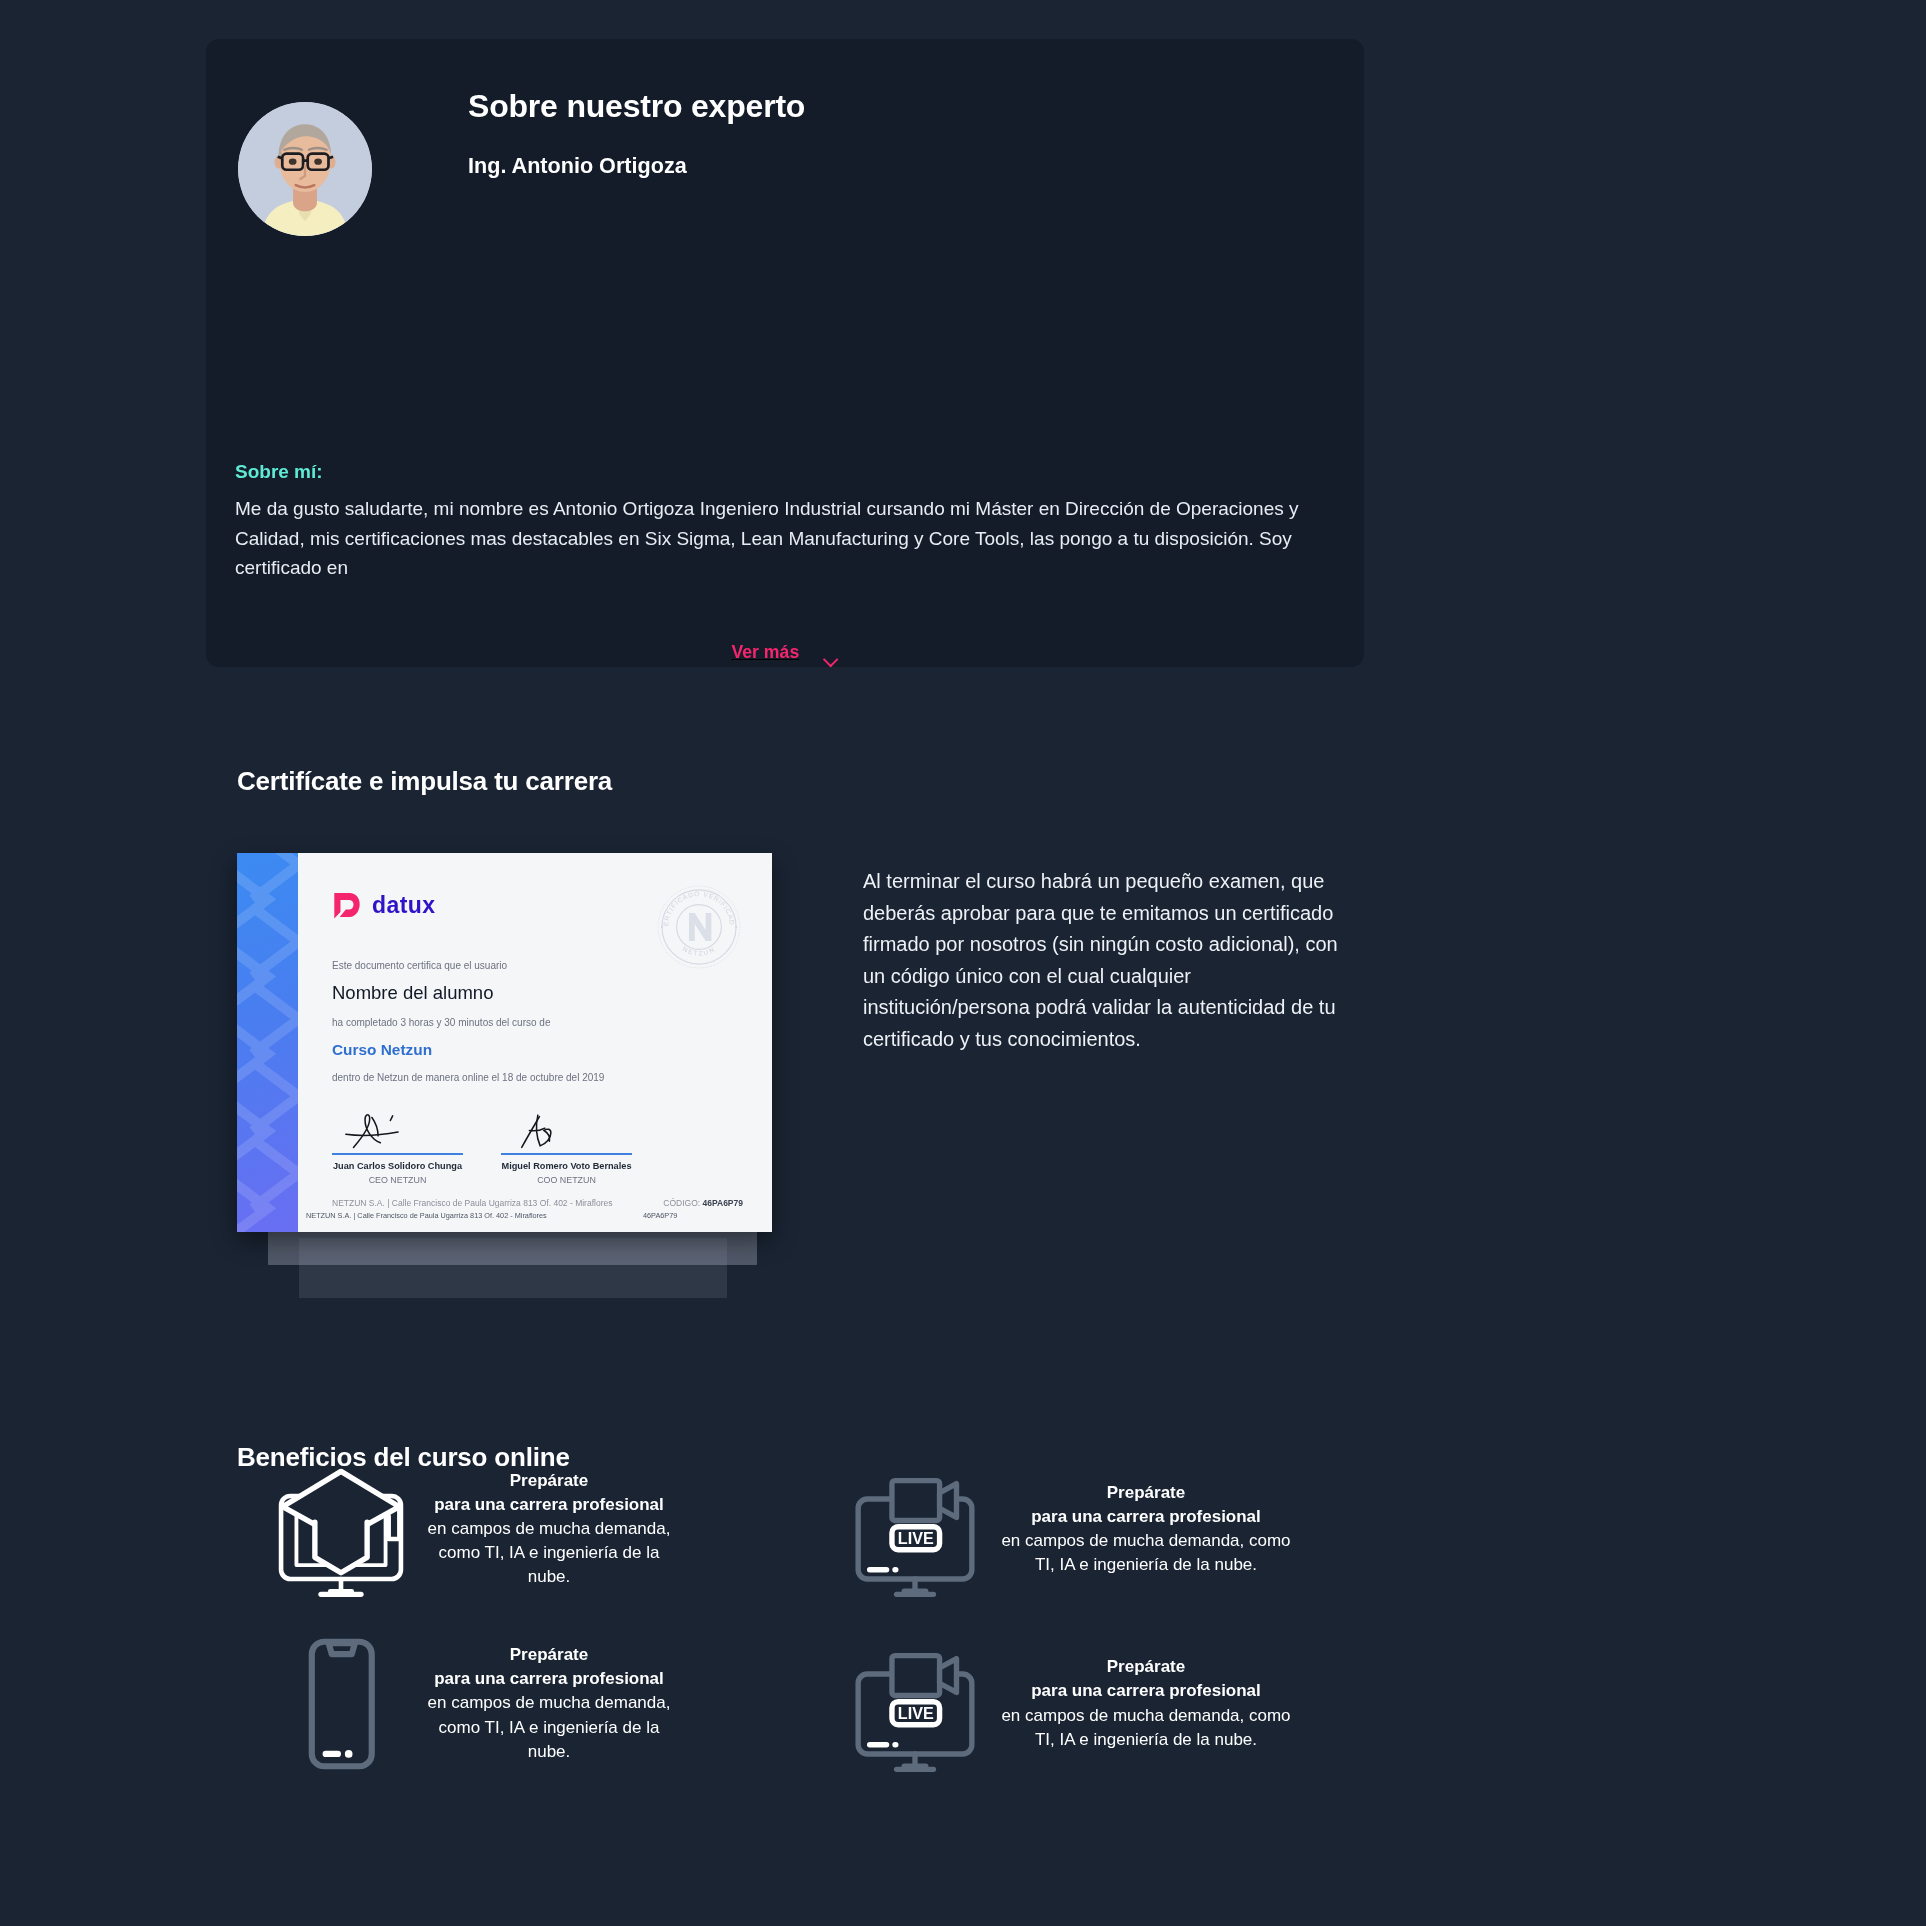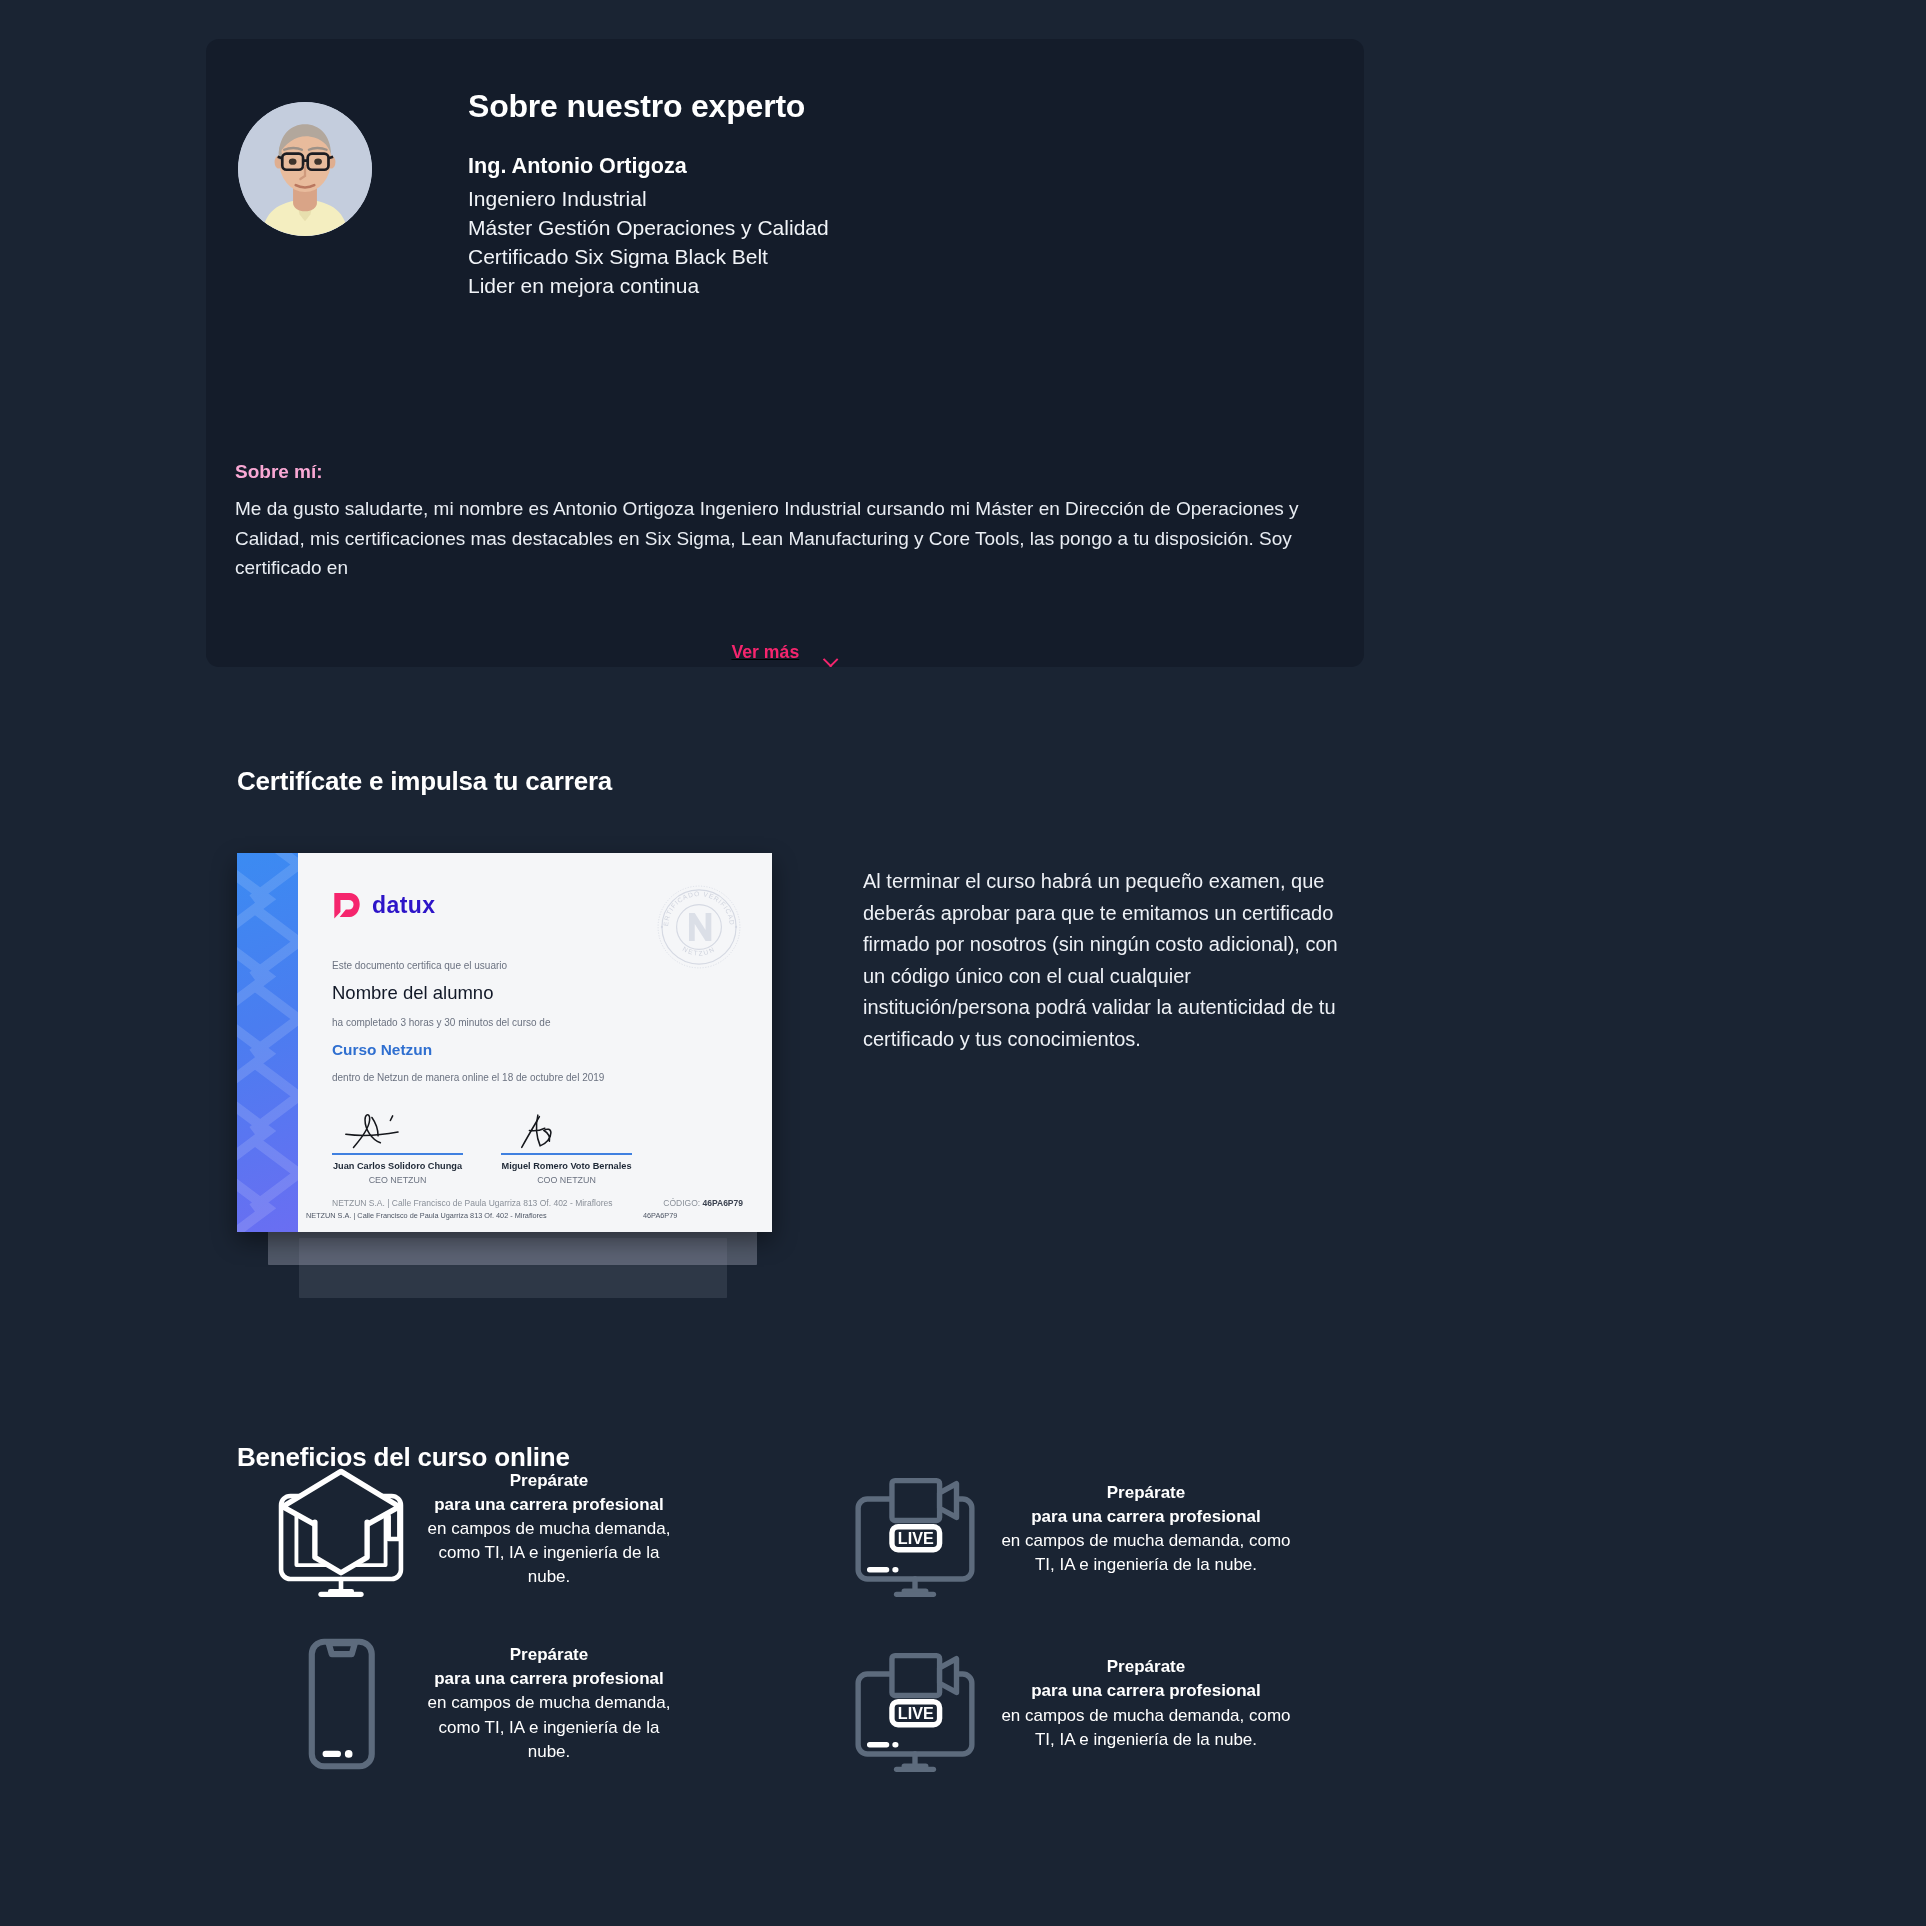--- a/index.html
+++ b/index.html
@@ -70,21 +70,21 @@
     font-weight: 400;
   }
   .expert-lines div { white-space: nowrap; }
 
   .bio-label {
     position: absolute;
     left: 29px;
     top: 422px;
     font-size: 19px;
     font-weight: bold;
-    color: #f9a8d4;
+    color: #5eead4;
   }
 
   .bio-text {
     position: absolute;
     left: 29px;
     top: 455px;
     width: 1106px;
     font-size: 19px;
     line-height: 1.56;
     color: #e9edf3;
@@ -320,26 +320,20 @@
         <path d="M174 166v26l-12 8" stroke="#cf9a7d" stroke-width="6" fill="none" stroke-linecap="round"></path>
         <path d="M150 216c14 8 34 8 48 0" stroke="#b9775f" stroke-width="7" fill="none" stroke-linecap="round"></path>
       </g>
     </svg>
   </div>
 
   <h2 class="expert-title">Sobre nuestro experto</h2>
 
   <div class="expert-name">Ing. Antonio Ortigoza</div>
 
-  <div class="expert-lines">
-    <div>Ingeniero Industrial</div>
-    <div>Máster Gestión Operaciones y Calidad</div>
-    <div>Certificado Six Sigma Black Belt</div>
-    <div>Lider en mejora continua</div>
-  </div>
 
   <div class="bio-label">Sobre mí:</div>
   <p class="bio-text">Me da gusto saludarte, mi nombre es Antonio Ortigoza Ingeniero Industrial cursando mi Máster en Dirección de Operaciones y Calidad, mis certificaciones mas destacables en Six Sigma, Lean Manufacturing y Core Tools, las pongo a tu disposición. Soy certificado en</p>
 
   <button class="ver-mas">
     <span class="ver-mas-label">Ver más</span>
     <span class="chev"></span>
   </button>
 
 </section>

